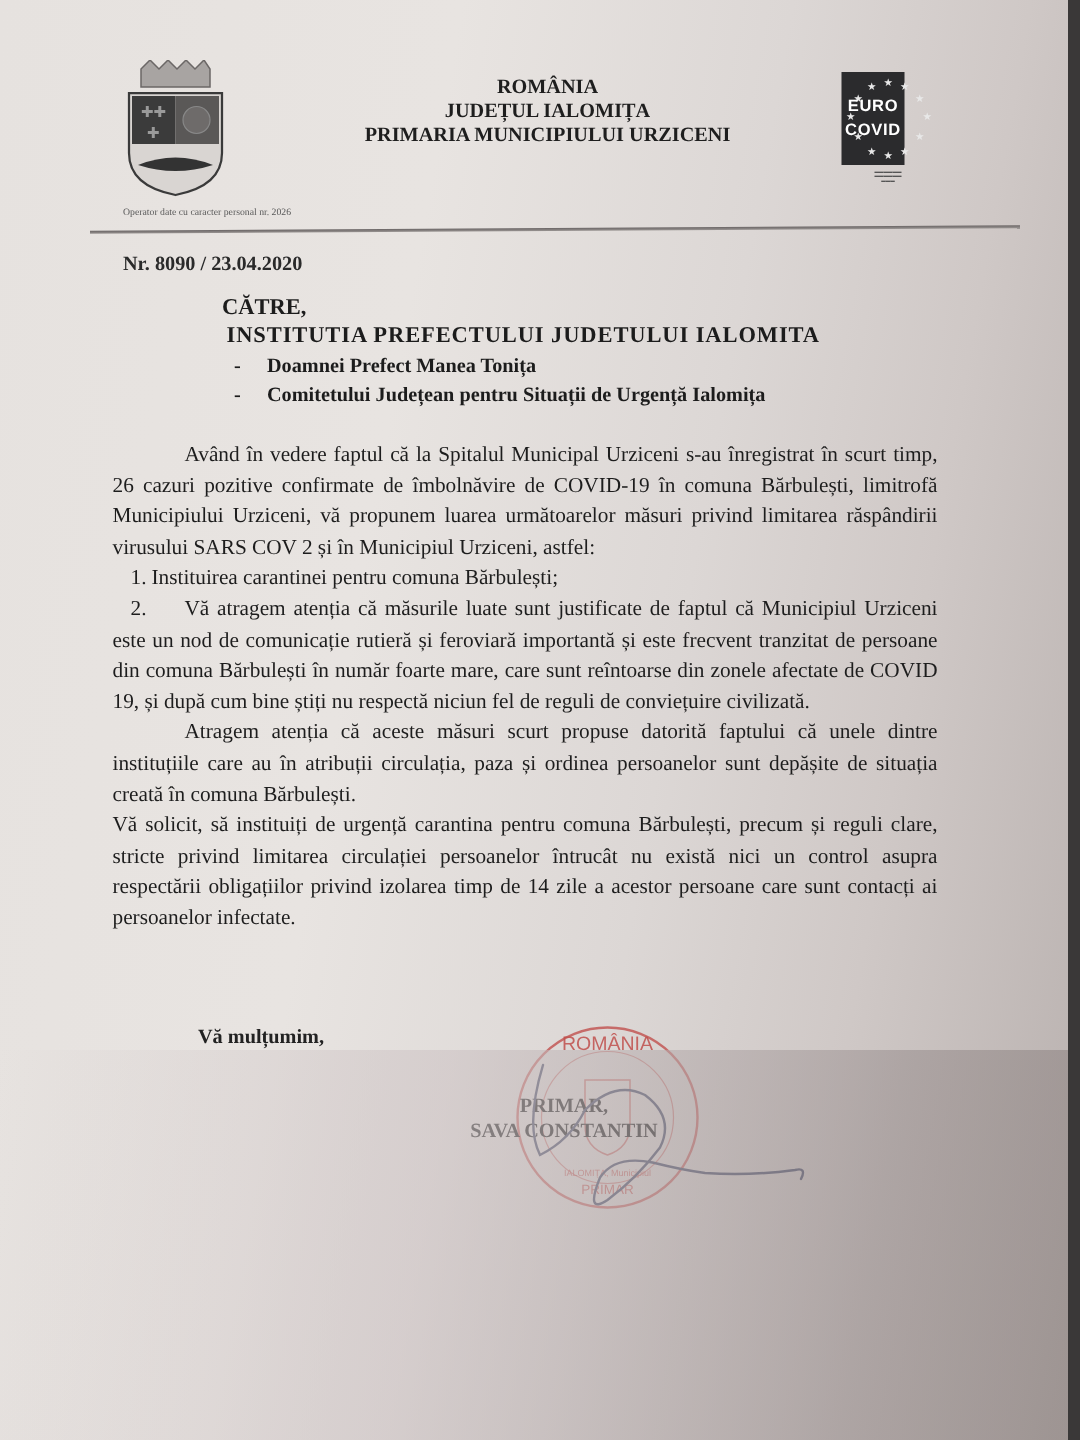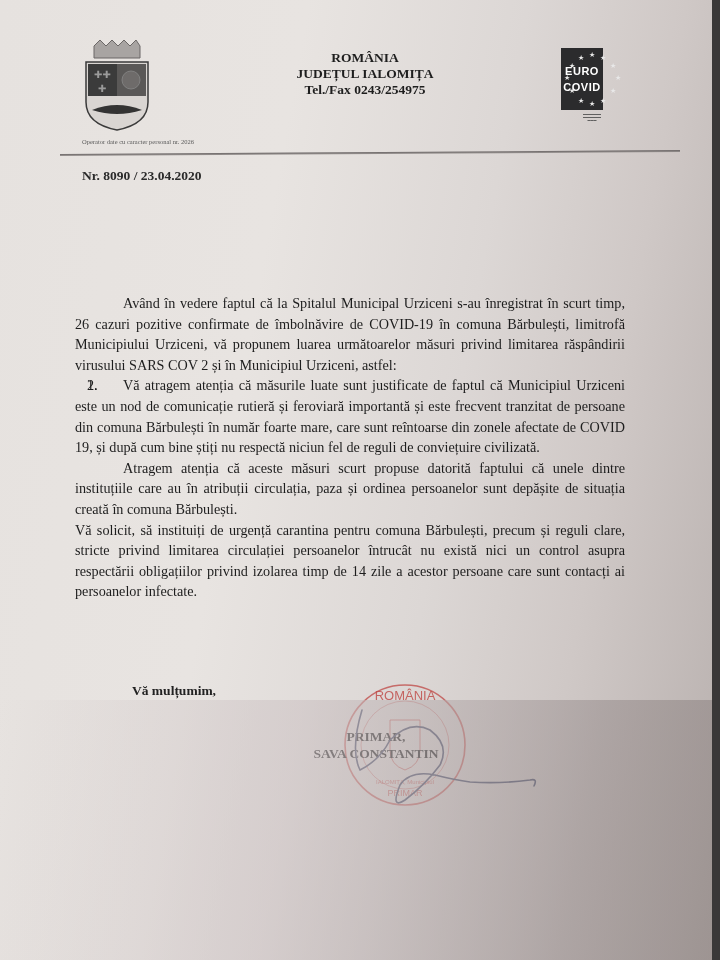--- a/index.html
+++ b/index.html
@@ -88,21 +88,21 @@
     <rect x="35" y="24" width="29" height="32" fill="#5a5857"></rect>
     <text x="12" y="38" fill="#9a9a9a" font-size="10">✚✚</text>
     <text x="16" y="52" fill="#9a9a9a" font-size="10">✚</text>
     <circle cx="49" cy="40" r="9" fill="#6e6b6a" stroke="#888" stroke-width="0.8"></circle>
     <path d="M10 70 Q35 60 60 70 Q35 78 10 70 Z" fill="#333"></path>
   </svg>
 
   <div class="header">
     <div>ROMÂNIA</div>
     <div>JUDEȚUL IALOMIȚA</div>
-    <div>Tel./Fax 0243/254975</div>
+    <div>PRIMARIA MUNICIPIULUI URZICENI</div>
   </div>
 
   <div class="eurocert">
     <div class="stars">
       <span class="star" style="left:28px;top:3px">★</span>
       <span class="star" style="left:17px;top:6px">★</span>
       <span class="star" style="left:39px;top:6px">★</span>
       <span class="star" style="left:8px;top:14px">★</span>
       <span class="star" style="left:49px;top:14px">★</span>
       <span class="star" style="left:3px;top:26px">★</span>
@@ -116,25 +116,31 @@
     <div class="t1">EURO</div>
     <div class="t2">COVID</div>
   </div>
   <div class="eurocert-caption">▬▬▬▬▬▬<br>▬▬▬▬▬▬<br>▬▬▬</div>
 
   <div class="operator-note">Operator date cu caracter personal nr. 2026</div>
   <div class="rule"></div>
 
   <div class="regnum">Nr. 8090 / 23.04.2020</div>
 
+  <div class="to-block">
+    <div class="to-label">CĂTRE,</div>
+    <div class="to-inst">INSTITUTIA PREFECTULUI JUDETULUI IALOMITA</div>
+    <div class="to-line"><span class="dash">-</span><span>Doamnei Prefect Manea Tonița</span></div>
+    <div class="to-line"><span class="dash">-</span><span>Comitetului Județean pentru Situații de Urgență Ialomița</span></div>
+  </div>
 
   <div class="body-text">
     <p class="indent">Având în vedere faptul că la Spitalul Municipal Urziceni s-au înregistrat în scurt timp, 26 cazuri pozitive confirmate de îmbolnăvire de COVID-19 în comuna Bărbulești, limitrofă Municipiului Urziceni, vă propunem luarea următoarelor măsuri privind limitarea răspândirii virusului SARS COV 2 și în Municipiul Urziceni, astfel:</p>
     <ol class="list">
-      <li><span class="num">1.</span></li>
+      <li><span class="num">1.</span><span>Instituirea carantinei pentru comuna Bărbulești;</span></li>
       <li><span class="num">2.</span></li>
     </ol>
     <p class="indent">Vă atragem atenția că măsurile luate sunt justificate de faptul că Municipiul Urziceni este un nod de comunicație rutieră și feroviară importantă și este frecvent tranzitat de persoane din comuna Bărbulești în număr foarte mare, care sunt reîntoarse din zonele afectate de COVID 19, și după cum bine știți nu respectă niciun fel de reguli de conviețuire civilizată.</p>
     <p class="indent">Atragem atenția că aceste măsuri scurt propuse datorită faptului că unele dintre instituțiile care au în atribuții circulația, paza și ordinea persoanelor sunt depășite de situația creată în comuna Bărbulești.</p>
     <p>Vă solicit, să instituiți de urgență carantina pentru comuna Bărbulești, precum și reguli clare, stricte privind limitarea circulației persoanelor întrucât nu există nici un control asupra respectării obligațiilor privind izolarea timp de 14 zile a acestor persoane care sunt contacți ai persoanelor infectate.</p>
   </div>
 
   <div class="closing">Vă mulțumim,</div>
 
   <svg class="stamp" viewBox="0 0 130 130">

